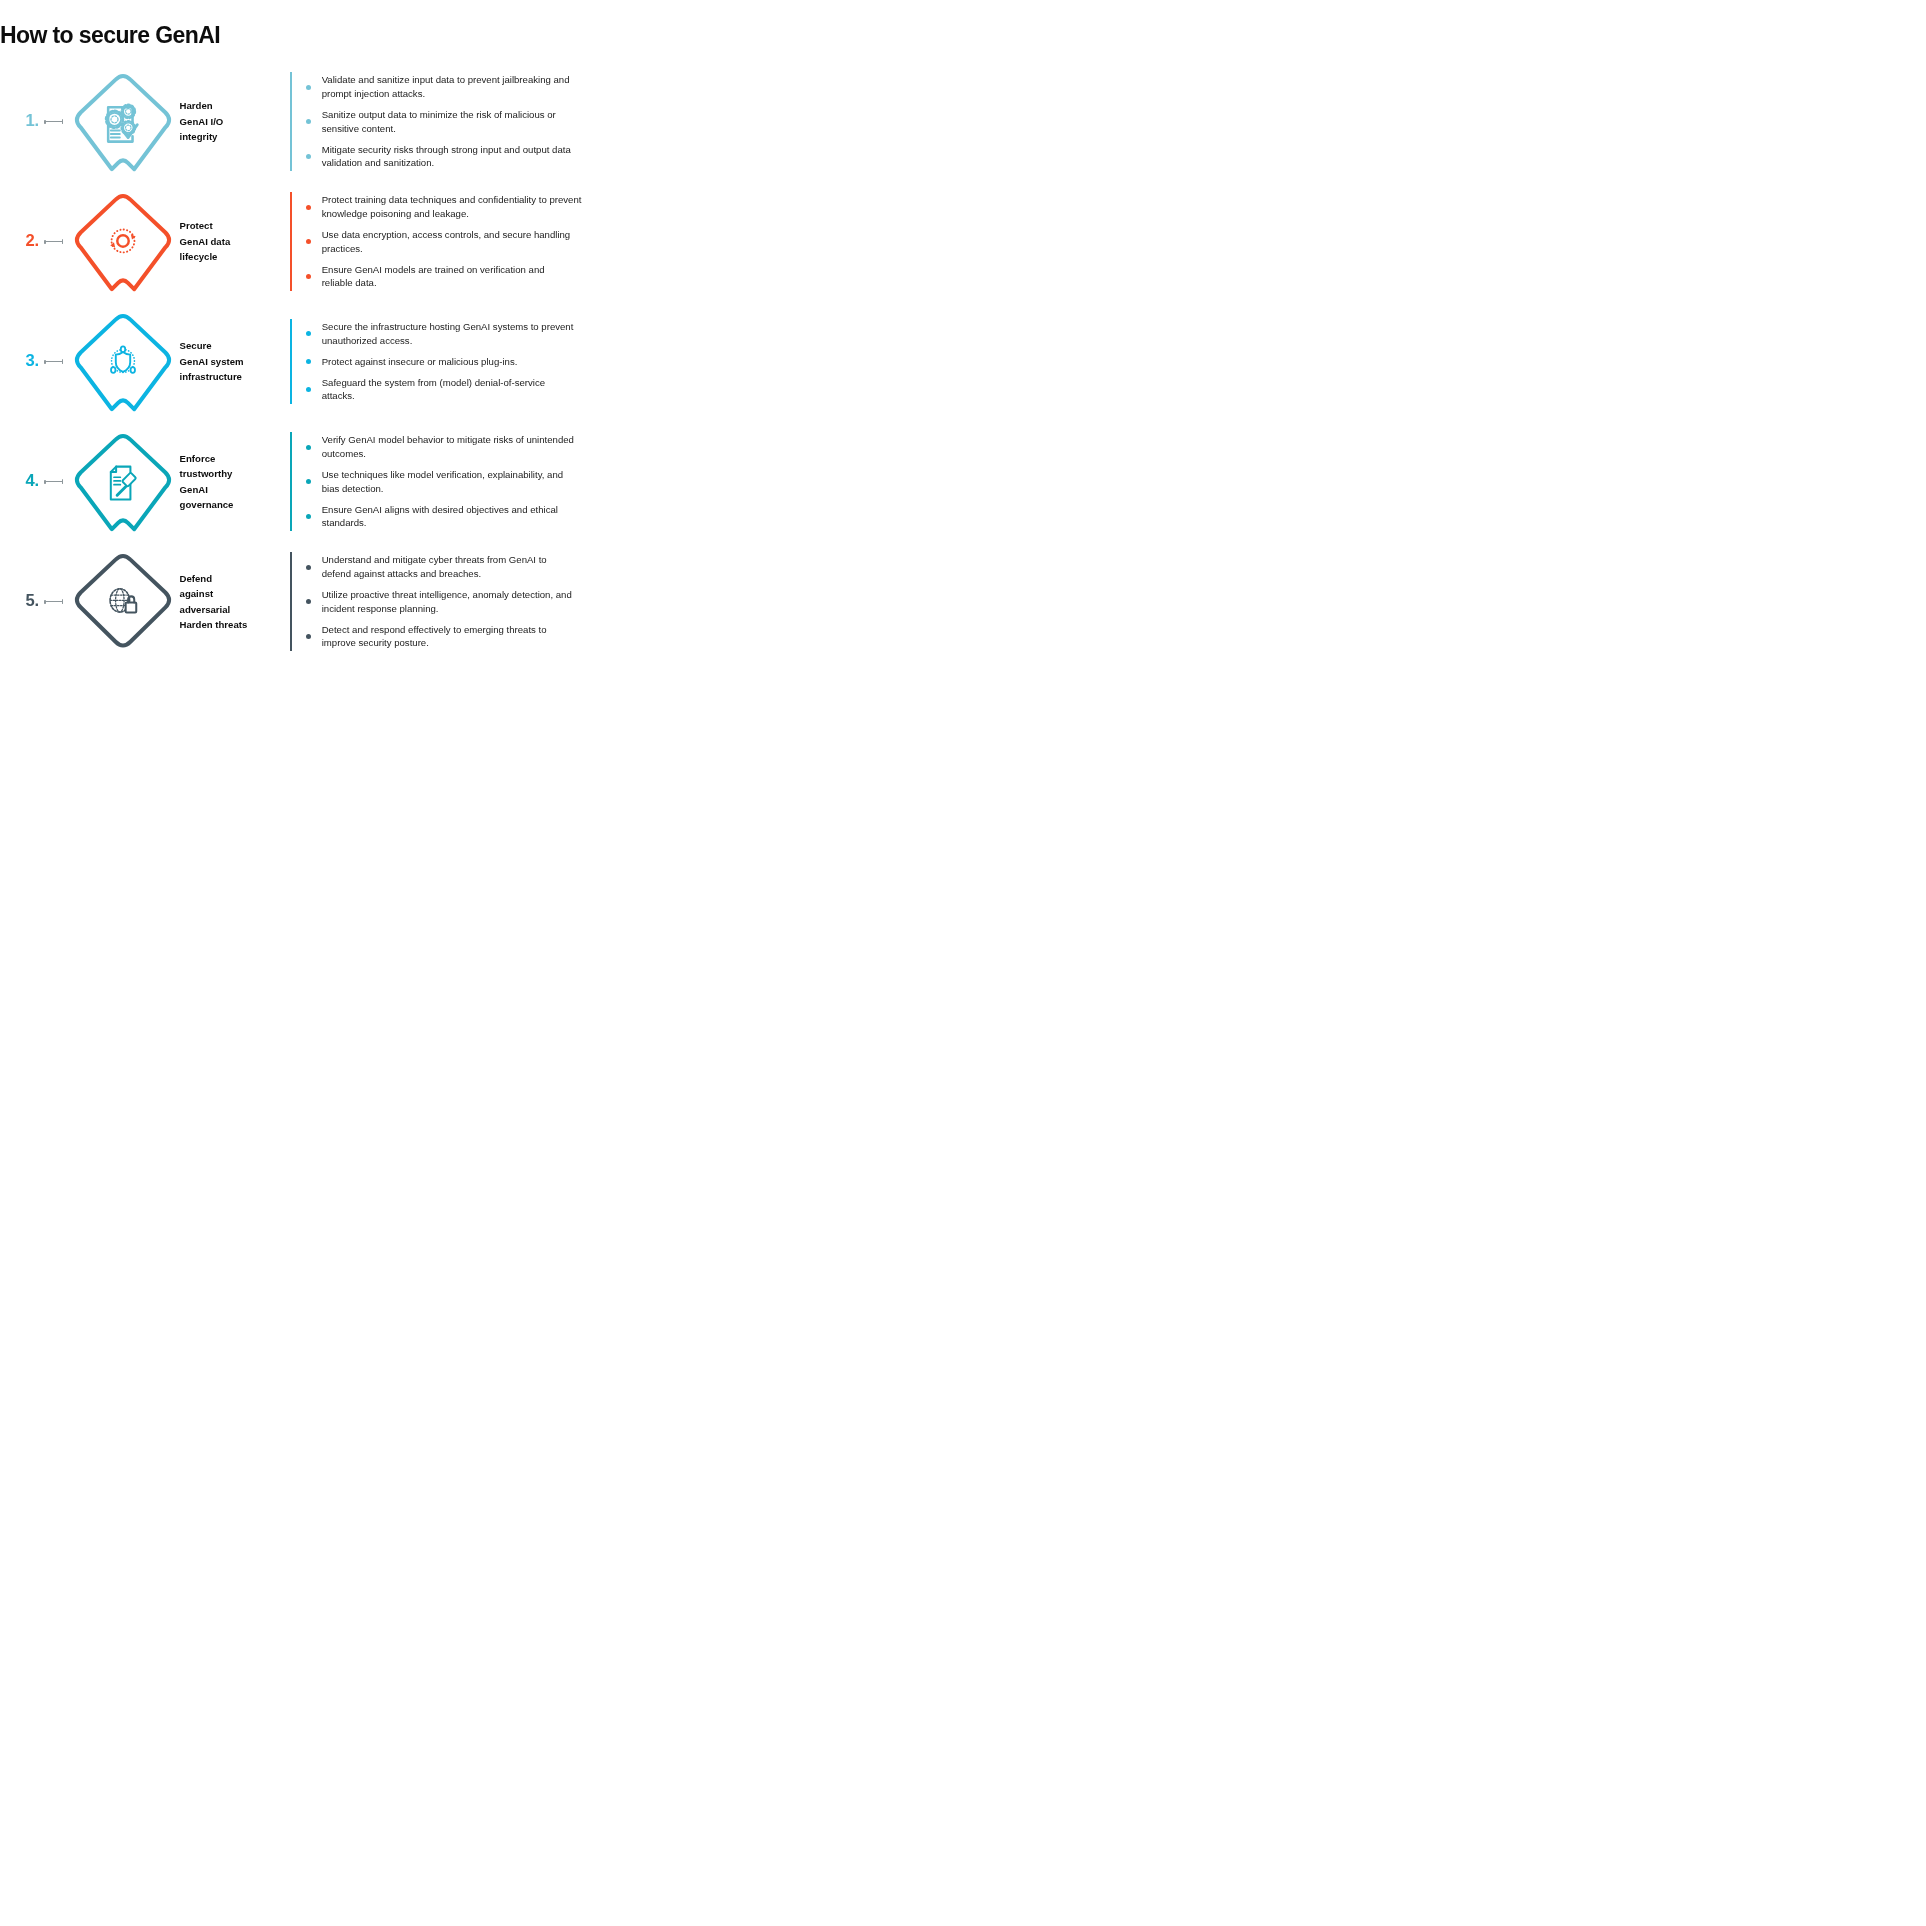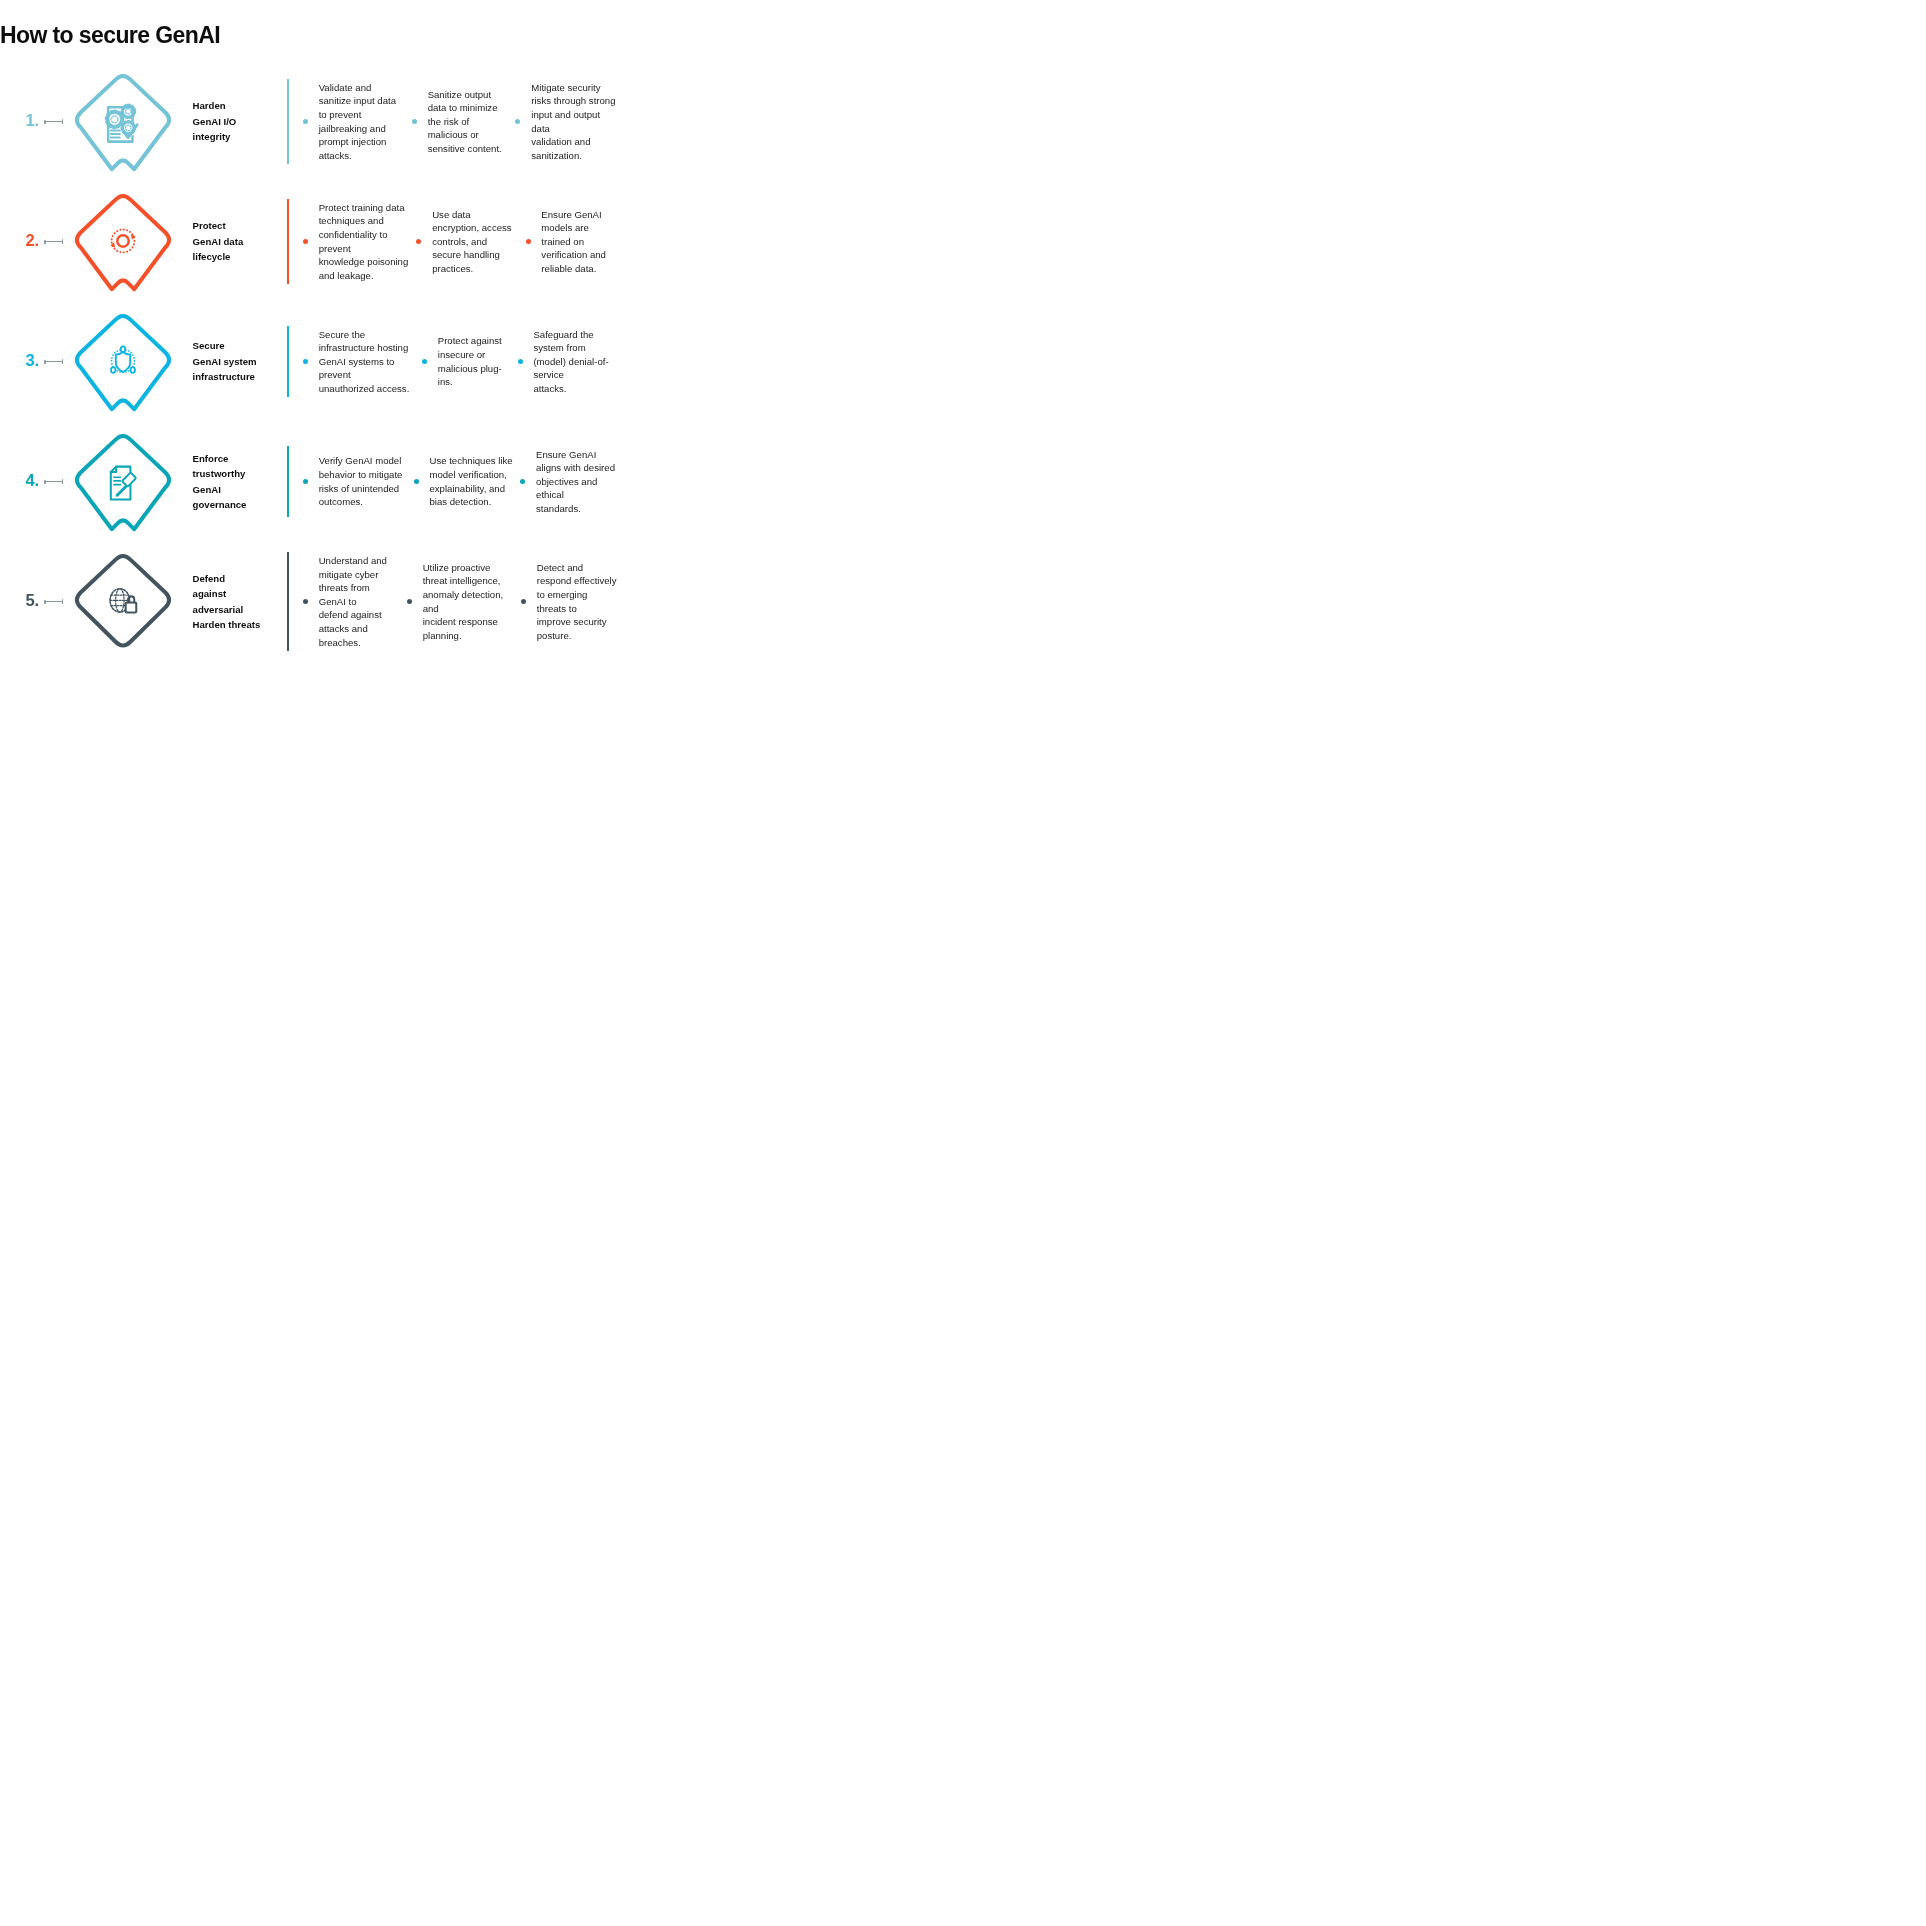--- a/index.html
+++ b/index.html
@@ -53,36 +53,36 @@
     flex:none;
     margin-left:6.2px;
   }
   .diamond-wrap svg{width:100%;height:100%;display:block;}
   .s{stroke:var(--accent);fill:none;stroke-linecap:round;stroke-linejoin:round;}
   .sf{stroke:var(--accent);fill:#ffffff;stroke-linecap:round;stroke-linejoin:round;}
   .f{fill:var(--accent);stroke:none;}
   .step-title{
     width:94px;
     flex:none;
-    margin-left:17px;
+    margin-left:4px;
     font-size:9.6px;
     font-weight:bold;
     line-height:1.62;
     white-space:pre-line;
     color:#0d0d0d;
   }
   .bullets{
     width:331px;
     flex:none;
-    margin-left:0px;
+    margin-left:16px;
     border-left:2.7px solid var(--accent);
     padding:1.5px 0 1.5px 14.3px;
     box-sizing:border-box;
     display:flex;
-    flex-direction:row;
+    flex-direction:column;
     justify-content:center;
     gap:7.3px;
   }
   .bullet{
     display:flex;
     align-items:center;
     gap:10.8px;
   }
   .bullet .dot{
     width:5px;height:5px;border-radius:50%;

